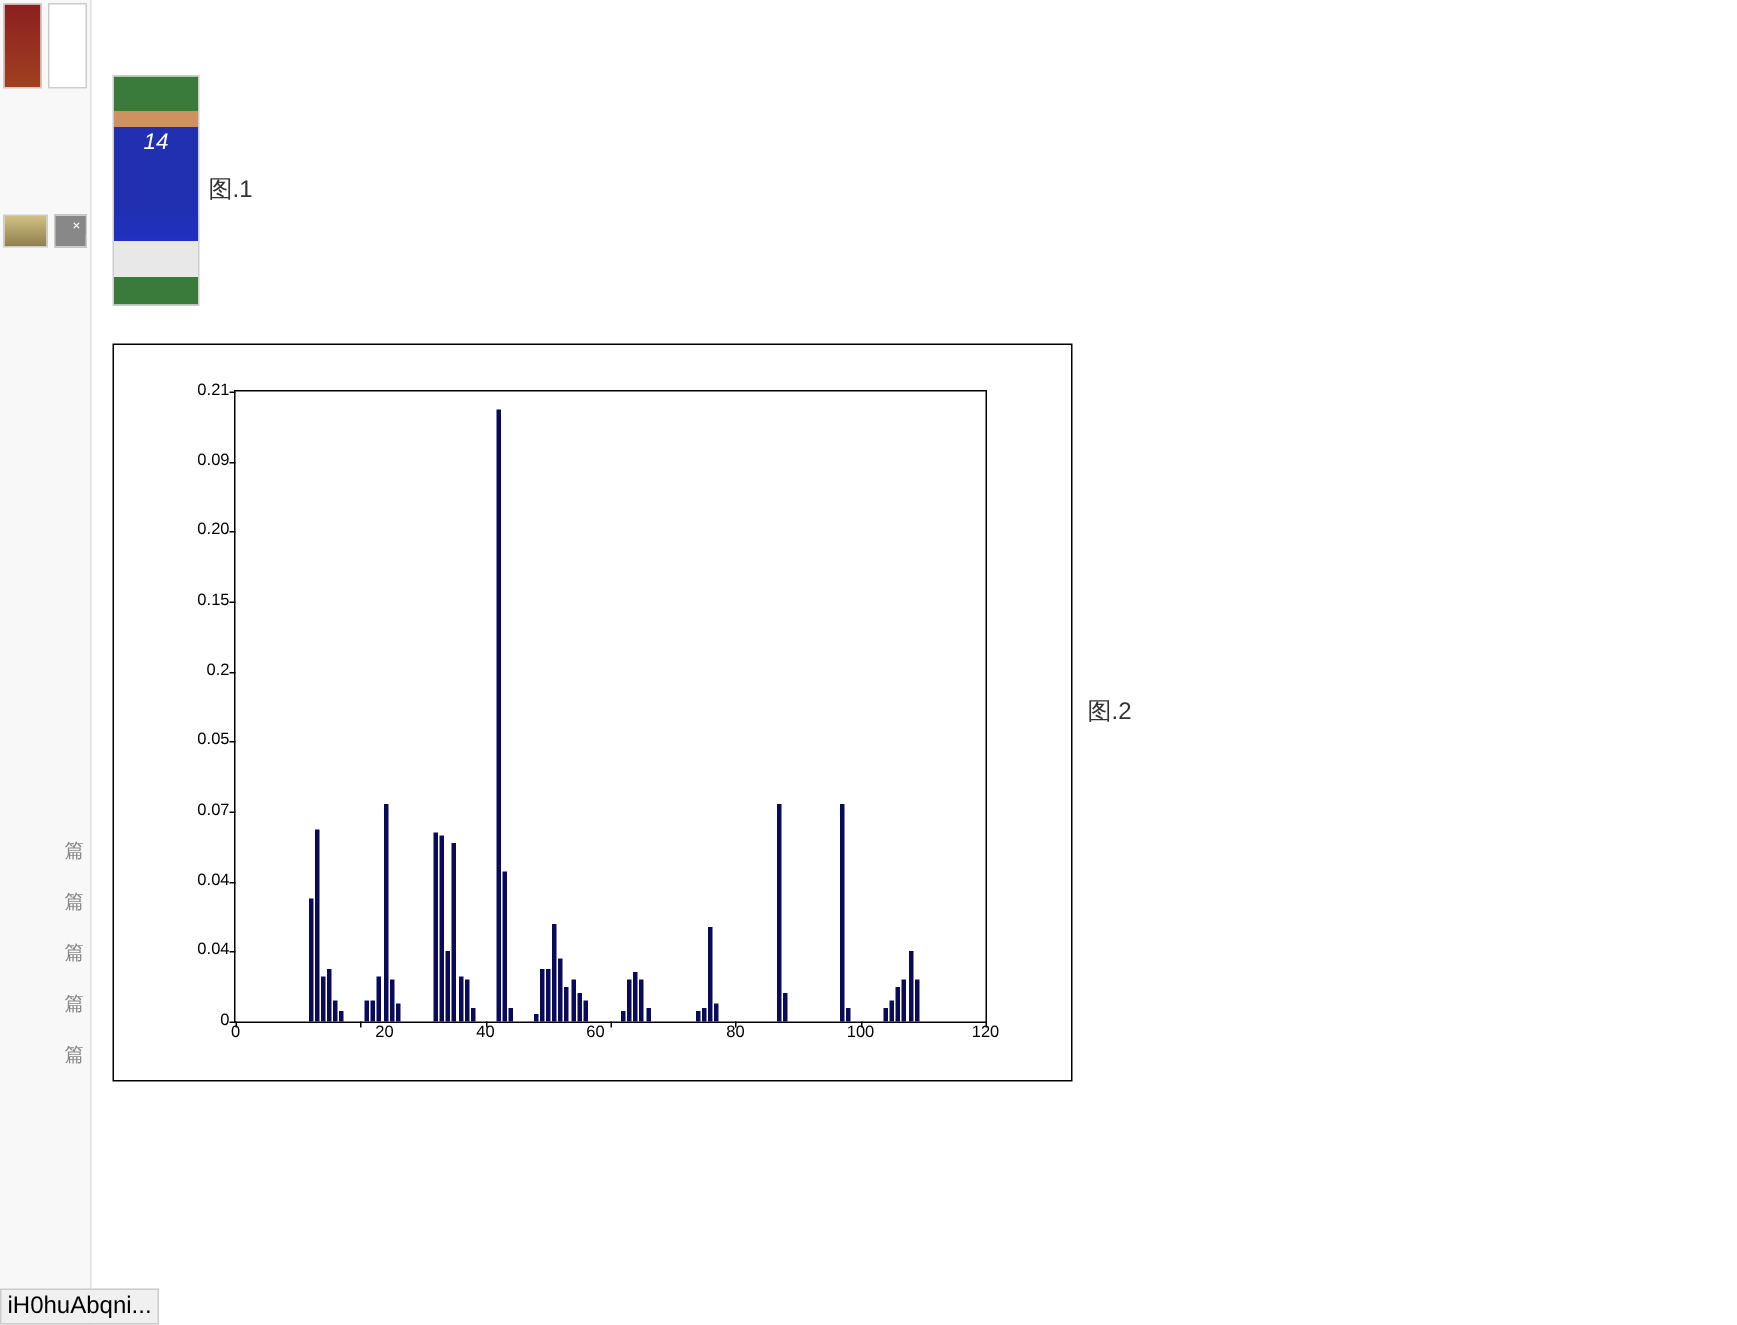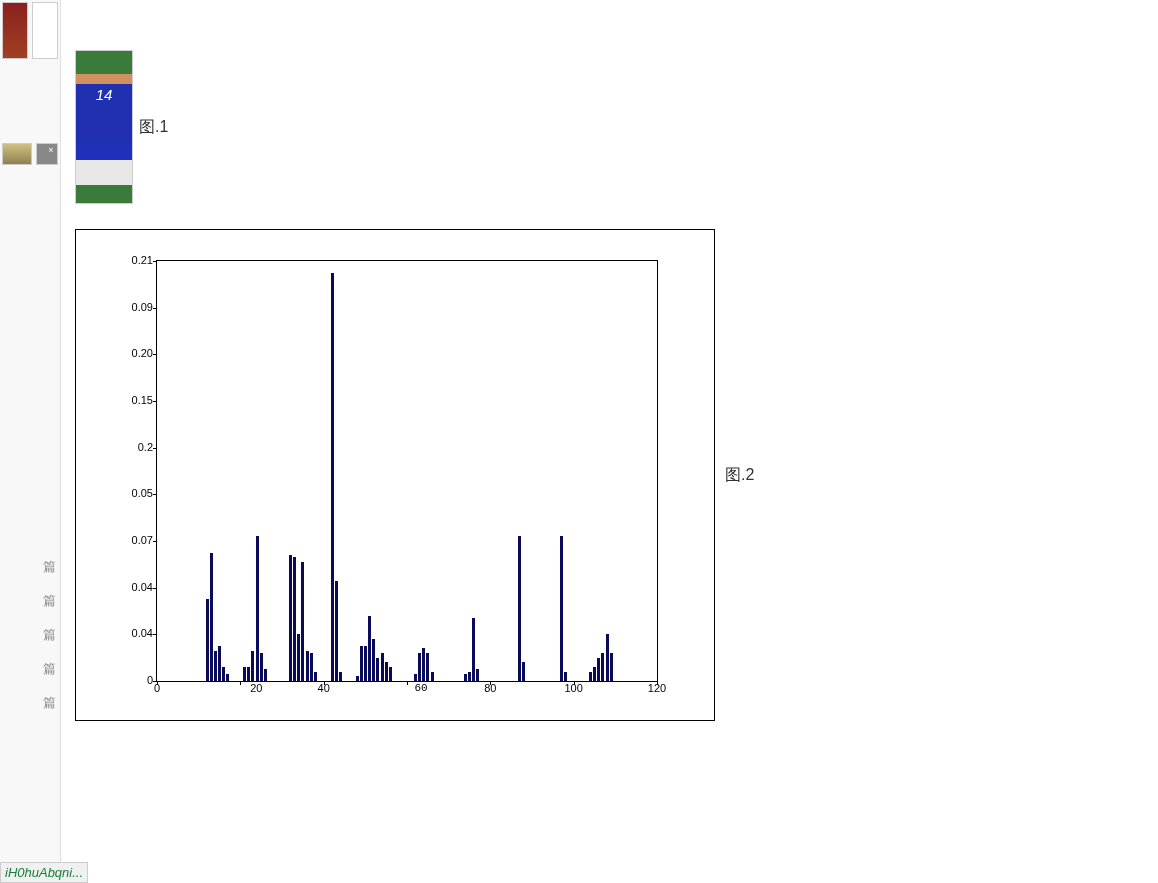--- a/index.html
+++ b/index.html
@@ -157,26 +157,25 @@
   .bar {
     position: absolute;
     bottom: 0;
     width: 3px;
     background: #0a0a5a;
   }
   .statusbar {
     position: absolute;
     left: 0;
     bottom: 0;
-    font-size: 13px;
-    color: #15803d;
+    font-size: 16px;
+    color: #000000;
     padding: 2px 4px;
     background: #f0f0f0;
     border: 1px solid #ccc;
-    font-style: italic;
   }
 </style>
 </head>
 <body>
 
 <div class="left-panel">
   <div class="thumb-row">
     <div class="thumb thumb1"></div>
     <div class="thumb thumb2"></div>
   </div>
@@ -226,21 +225,21 @@
             <div class="ytick" style="top: 46.6667px;">0.09</div>
             <div class="ytick-mark" style="top: 46.6667px;"></div>
             <div class="ytick" style="top: 0px;">0.21</div>
             <div class="ytick-mark" style="top: 0px;"></div>
             <div class="xtick" style="left: 0px;">0</div>
             <div class="xtick-mark" style="left: 0px;"></div>
             <div class="xtick" style="left: 83.3333px; margin-left: 16px;">20</div>
             <div class="xtick-mark" style="left: 83.3333px;"></div>
             <div class="xtick" style="left: 166.667px;">40</div>
             <div class="xtick-mark" style="left: 166.667px;"></div>
-            <div class="xtick" style="left: 264px; font-family: Liberation Mono, monospace;">60</div>
+            <div class="xtick" style="left: 240px;">60</div>
             <div class="xtick-mark" style="left: 250px;"></div>
             <div class="xtick" style="left: 333.333px;">80</div>
             <div class="xtick-mark" style="left: 333.333px;"></div>
             <div class="xtick" style="left: 416.667px;">100</div>
             <div class="xtick-mark" style="left: 416.667px;"></div>
             <div class="xtick" style="left: 500px;">120</div>
             <div class="xtick-mark" style="left: 500px;"></div>
             <div class="bar" style="left: 48.5px; height: 81.6667px;"></div>
             <div class="bar" style="left: 52.6667px; height: 128.333px;"></div>
             <div class="bar" style="left: 56.8333px; height: 30.3333px;"></div>

